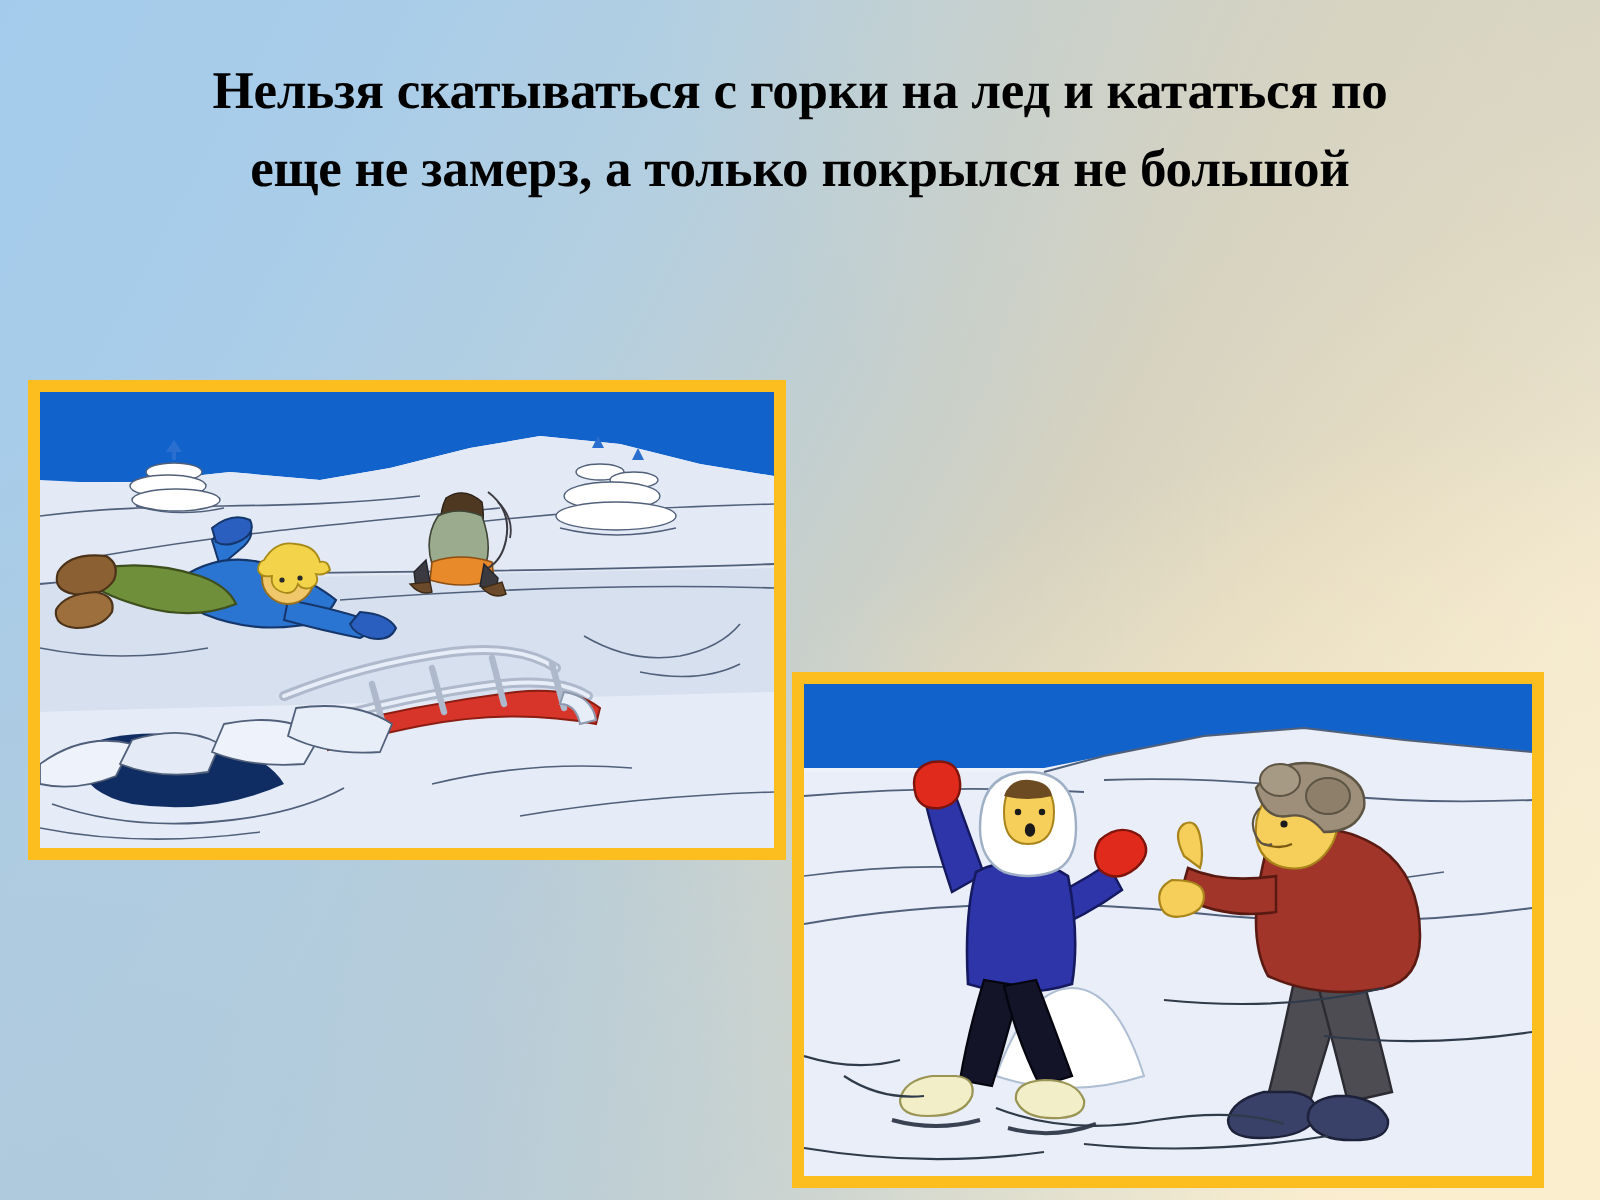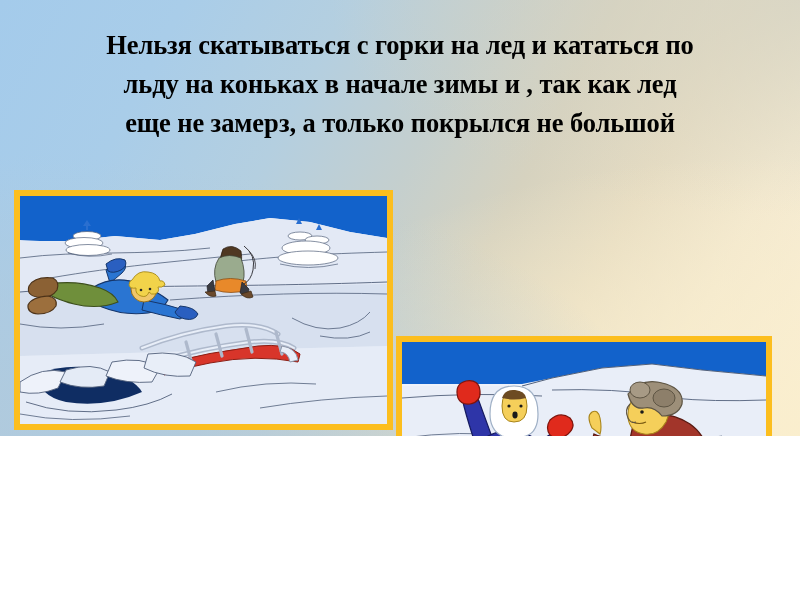--- a/index.html
+++ b/index.html
@@ -11,21 +11,21 @@
     width: 800px;
     height: 600px;
     overflow: hidden;
     font-family: "Liberation Serif", serif;
   }
 
   
   .slide {
     position: relative;
     width: 800px;
-    height: 436px;
+    height: 600px;
     overflow: hidden;
     background:
       linear-gradient(118deg,
         #a4cbeb 0%,
         #a9cde9 18%,
         #b4cfe0 34%,
         #c4cfce 48%,
         #d6d2bf 60%,
         #e6dcc2 72%,
         #f2e8cf 84%,
@@ -85,21 +85,20 @@
   .scene { position: absolute; inset: 0; overflow: hidden; }
   .scene svg { display: block; width: 100%; height: 100%; }
 </style>
 </head>
 <body>
 
 <div class="slide">
 
   <div class="caption">
     <span class="line">Нельзя скатываться с горки на лед и кататься по</span>
-    <span class="line">льду на коньках в начале зимы и , так как лед</span>
     <span class="line">еще не замерз, а только покрылся не большой</span>
   </div>
 
   <div class="photo" id="photo-sledding">
     <div class="scene">
       <svg viewBox="0 0 367 228" preserveAspectRatio="none">
 
         <rect x="0" y="0" width="367" height="45" fill="#1262cb"></rect>
 
         <path d="M0 45 L0 58 L40 46 L95 40 L140 44 L175 38 L215 28 L250 22 L290 26 L330 36 L367 42 L367 45 Z" fill="#e6ecf6"></path>

